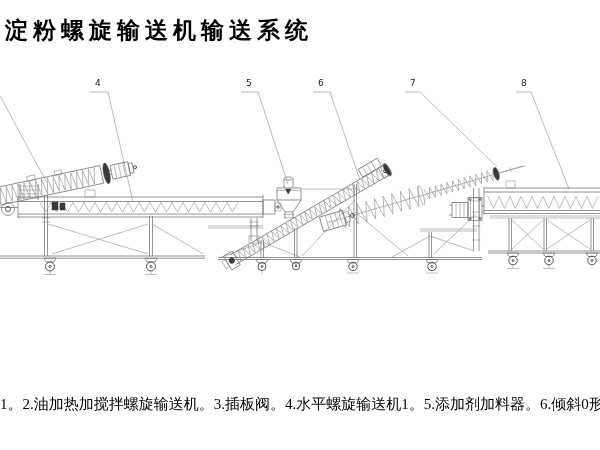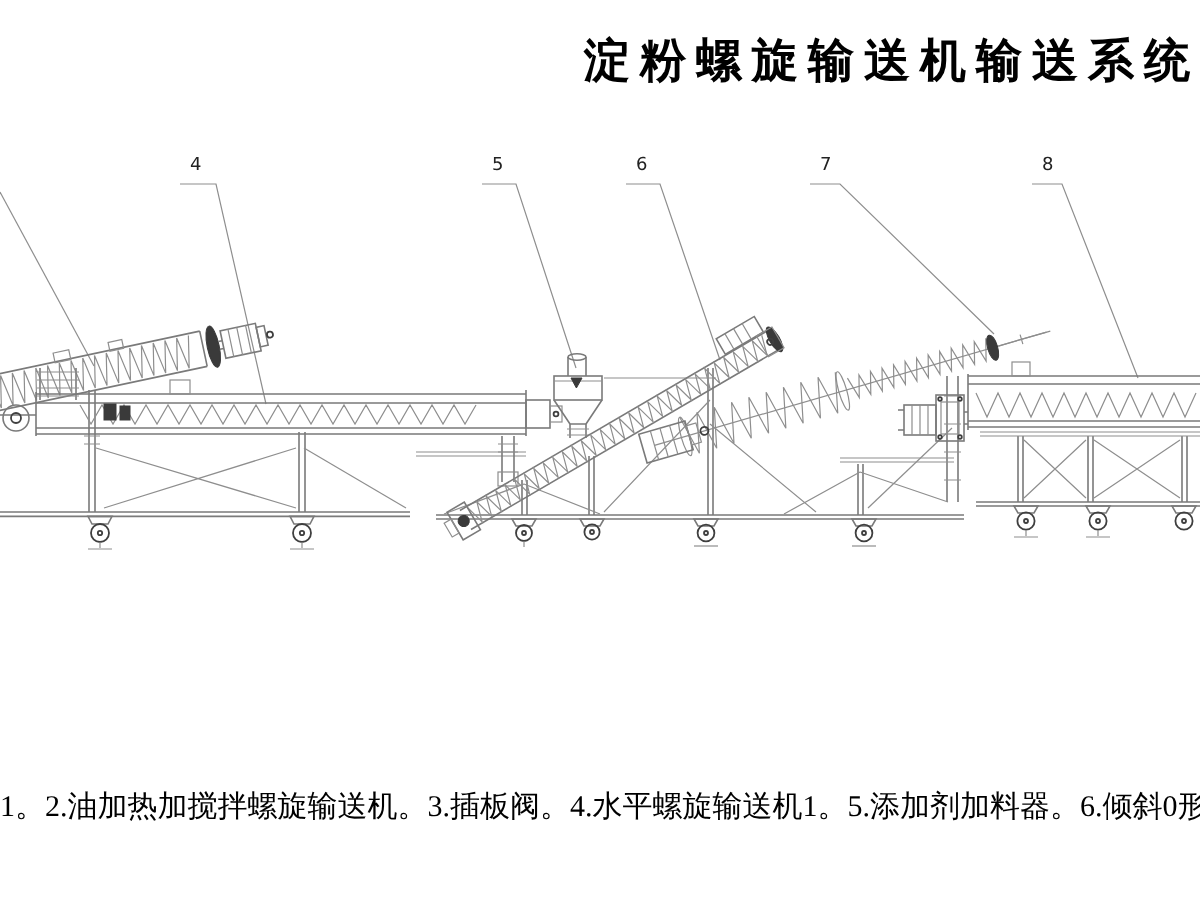--- a/index.html
+++ b/index.html
@@ -1,21 +1,21 @@
 <!DOCTYPE html>
 <html lang="zh"><head>
 <meta charset="utf-8">
 <style>
   html,body{margin:0;padding:0;background:#fff;}
   .canvas{
     position:relative;width:600px;height:450px;background:#ffffff;
     overflow:hidden;font-family:"Liberation Serif","DejaVu Serif",serif;
   }
   .title{
-    position:absolute;top:15px;left:0;width:600px;text-align:right;
+    position:absolute;top:15px;left:0;width:600px;text-align:left;
     font-size:23px;font-weight:700;color:#000;letter-spacing:5px;text-indent:5px;
     white-space:nowrap;
   }
   .callout{
     position:absolute;font-family:"DejaVu Sans",sans-serif;
     font-size:9px;color:#222;line-height:9px;
   }
   .captions{
     position:absolute;left:0;top:333px;width:600px;
     font-size:15px;line-height:28.5px;color:#000;white-space:pre;overflow:hidden;

